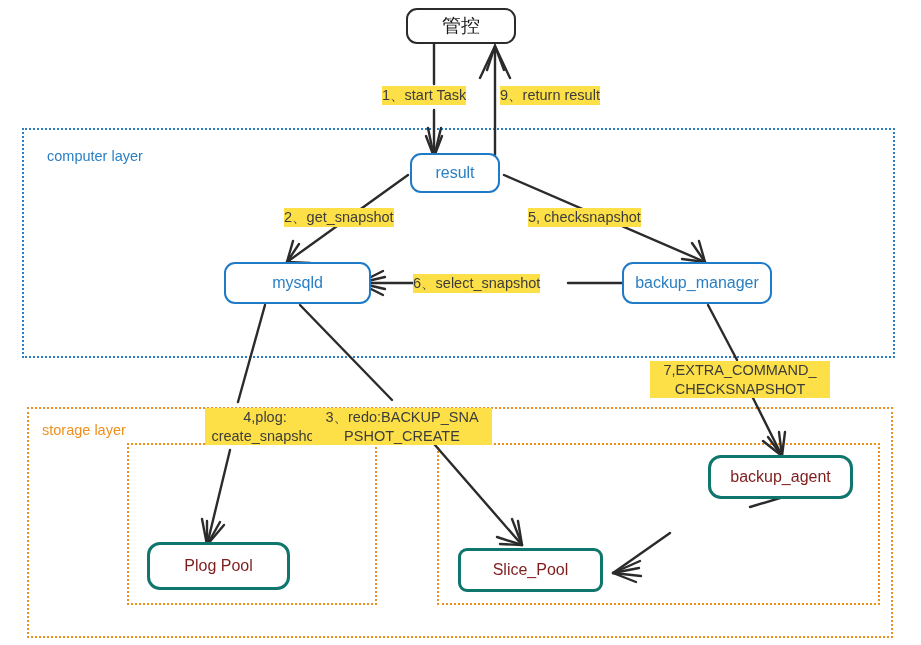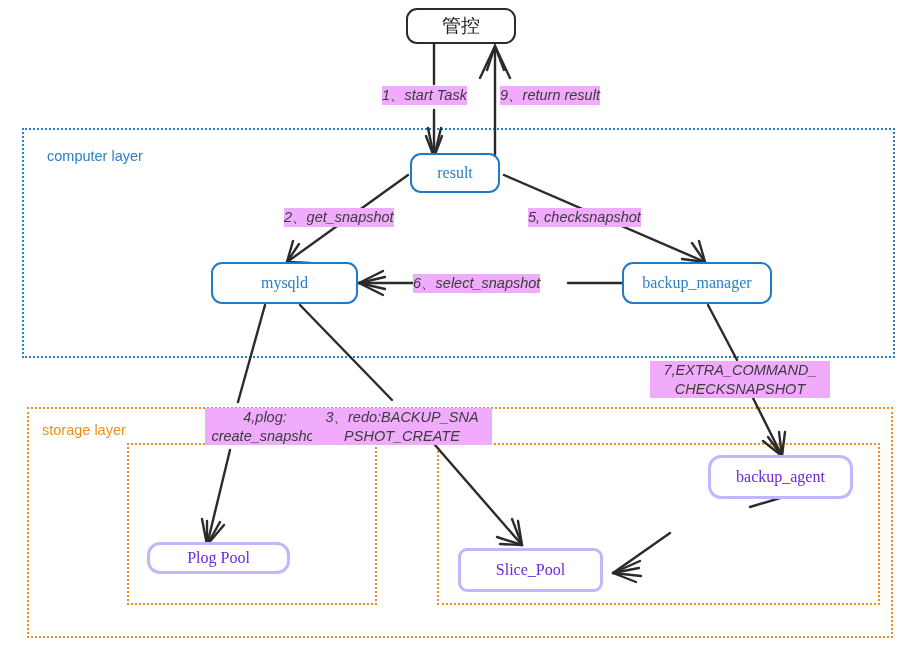--- a/index.html
+++ b/index.html
@@ -28,38 +28,37 @@
   
   .node {
     position: absolute;
     box-sizing: border-box;
     display: flex;
     align-items: center;
     justify-content: center;
     background: #ffffff;
     text-align: center;
     line-height: 1.1;
-    font-family: Liberation Serif, serif;
   }
   .node-dark {
     border: 2.5px solid #2b2b2b;
     border-radius: 11px;
     color: #1a1a1a;
     font-size: 19px;
   }
   .node-blue {
     border: 2.5px solid #1f7ac8;
     border-radius: 11px;
     color: #2a7fc4;
     font-size: 16px;
   }
   .node-orange {
-    border: 3px solid #c4b5fd;
+    border: 3px solid #0f766e;
     border-radius: 13px;
-    color: #6d28d9;
+    color: #7f1d1d;
     font-size: 16px;
     justify-content: center;
   }
   
   .layer {
     position: absolute;
     box-sizing: border-box;
     background: transparent;
   }
   .layer-computer {
@@ -81,22 +80,21 @@
   }
   .label-blue { color: #2a7fc4; }
   .label-orange { color: #ef8f1c; }
   
   .edge-label {
     position: absolute;
     font-size: 14.5px;
     color: #3c3c3c;
     white-space: pre;
     line-height: 1.28;
-    background: #f0abfc;
-    font-style: italic;
+    background: #fde047;
   }
   .edge-label.center { text-align: center; }
 </style>
 </head>
 <body>
 
 <div id="canvas">
 
   <div class="layer layer-computer" style="left:22px; top:128px; width:873px; height:230px;"></div>
 
@@ -155,29 +153,29 @@
   </svg>
 
   <div class="node node-dark" style="left:406px; top:8px; width:110px; height:36px;">
     <span>管控</span>
   </div>
 
   <div class="node node-blue" style="left:410px; top:153px; width:90px; height:40px;">
     <span>result</span>
   </div>
 
-  <div class="node node-blue" style="left:211px; top:262px; width:147px; height:42px;">
+  <div class="node node-blue" style="left:224px; top:262px; width:147px; height:42px;">
     <span>mysqld</span>
   </div>
 
   <div class="node node-blue" style="left:622px; top:262px; width:150px; height:42px;">
     <span>backup_manager</span>
   </div>
 
-  <div class="node node-orange" style="left:147px; top:542px; width:143px; height:32px;">
+  <div class="node node-orange" style="left:147px; top:542px; width:143px; height:48px;">
     <span>Plog Pool</span>
   </div>
 
   <div class="node node-orange" style="left:458px; top:548px; width:145px; height:44px;border-radius:9px;">
     <span>Slice_Pool</span>
   </div>
 
   <div class="node node-orange" style="left:708px; top:455px; width:145px; height:44px;">
     <span>backup_agent</span>
   </div>

